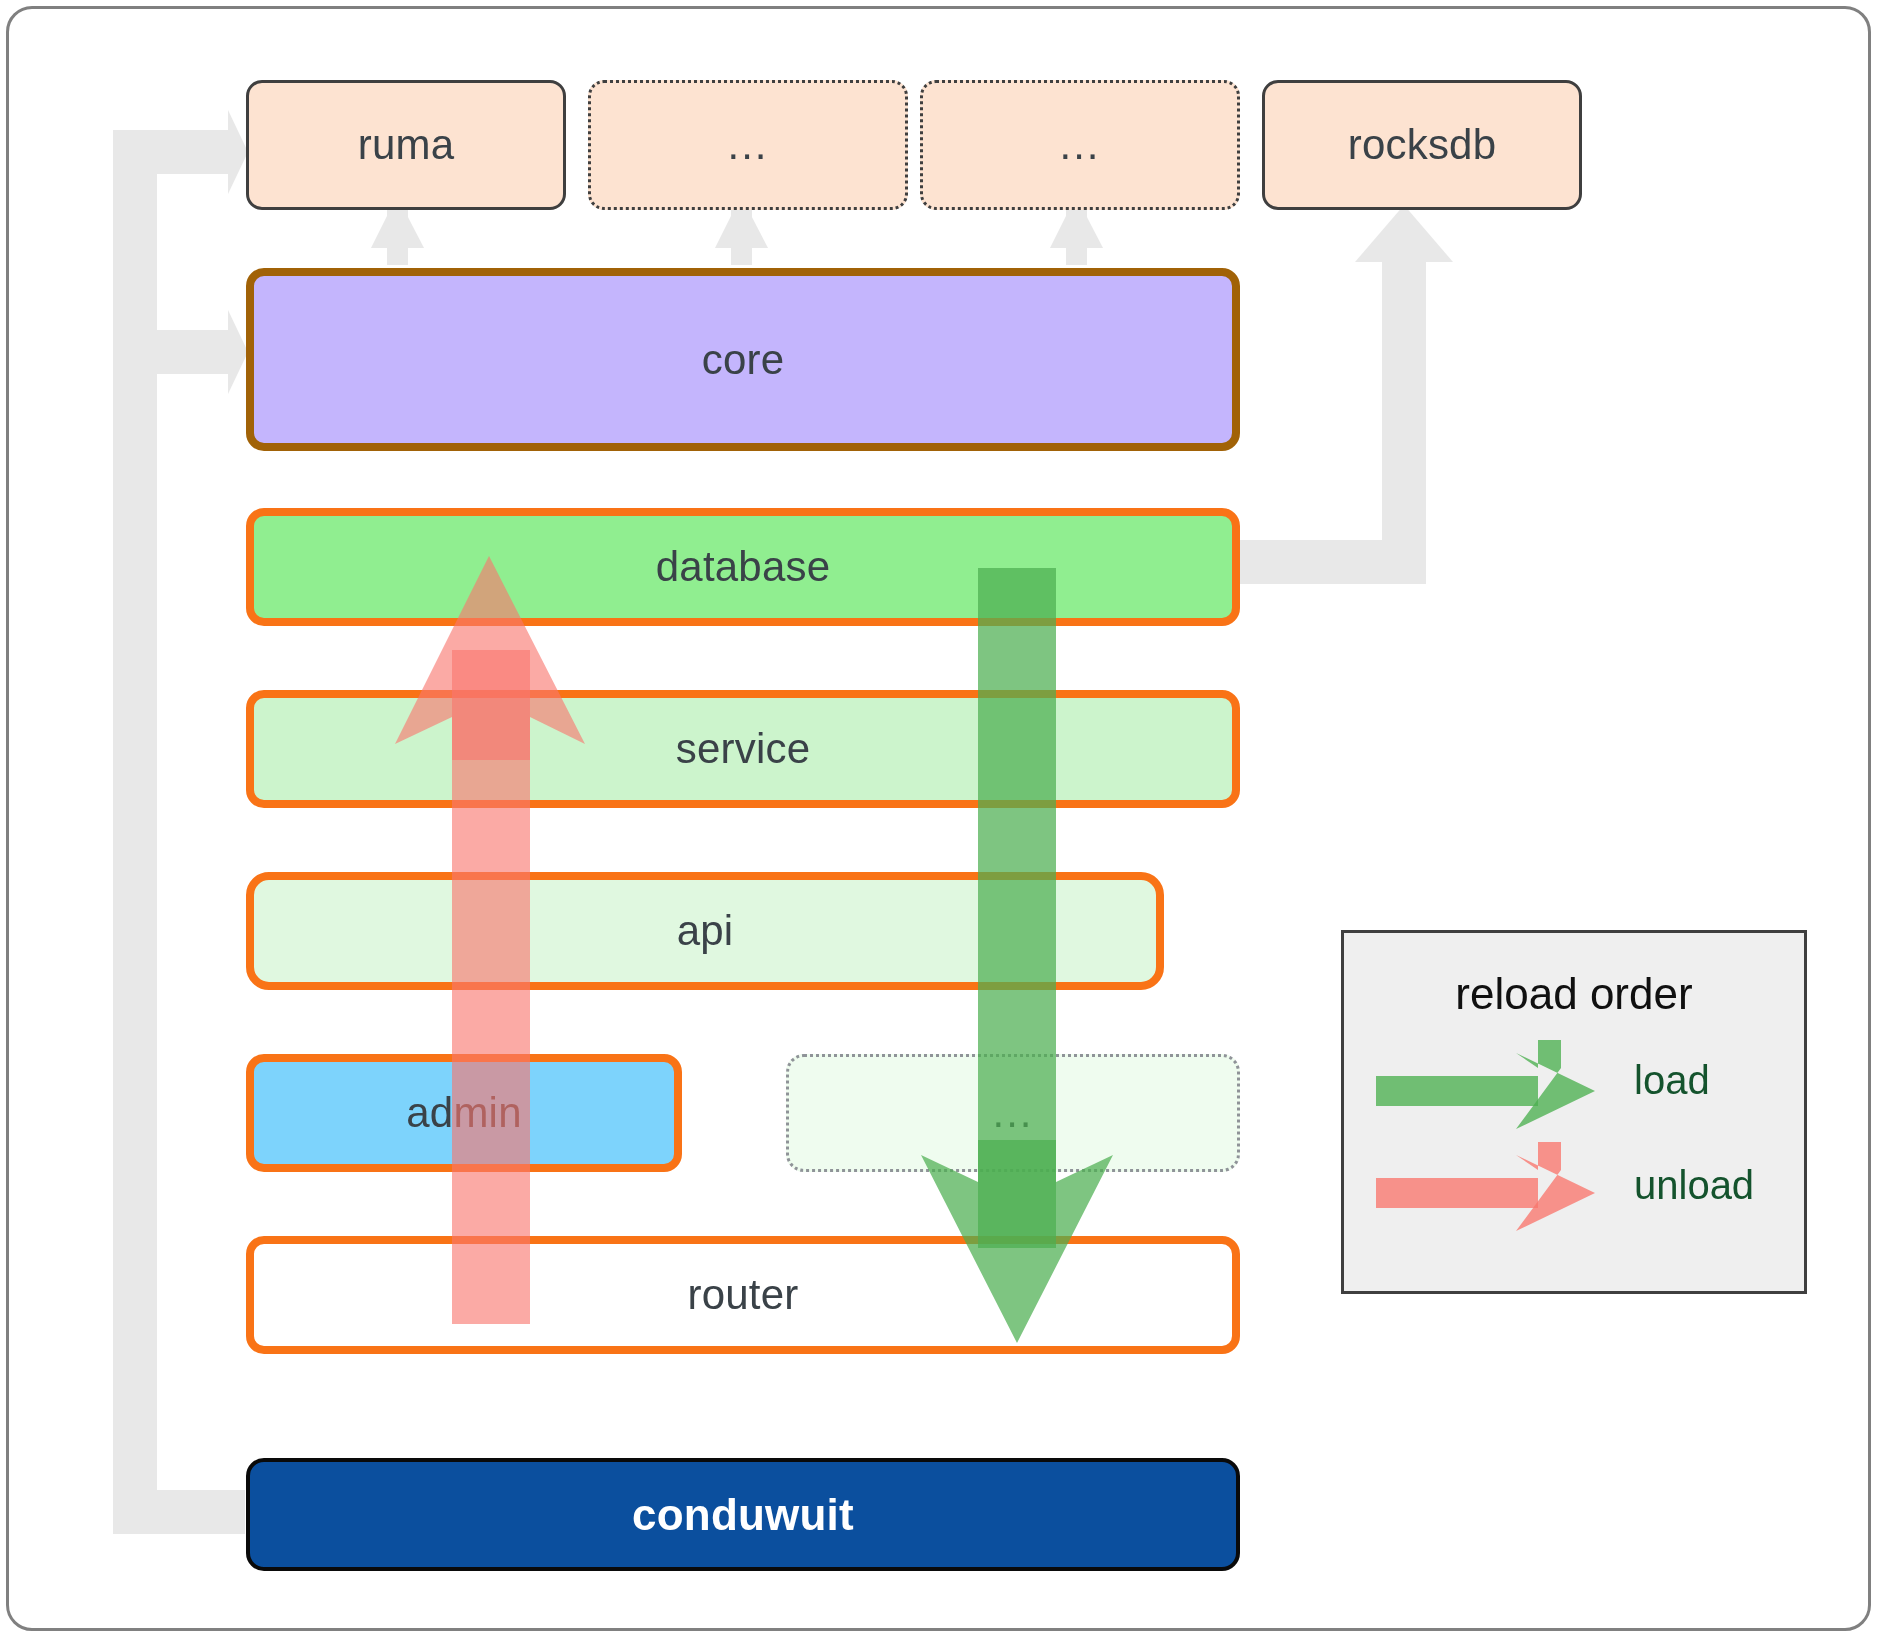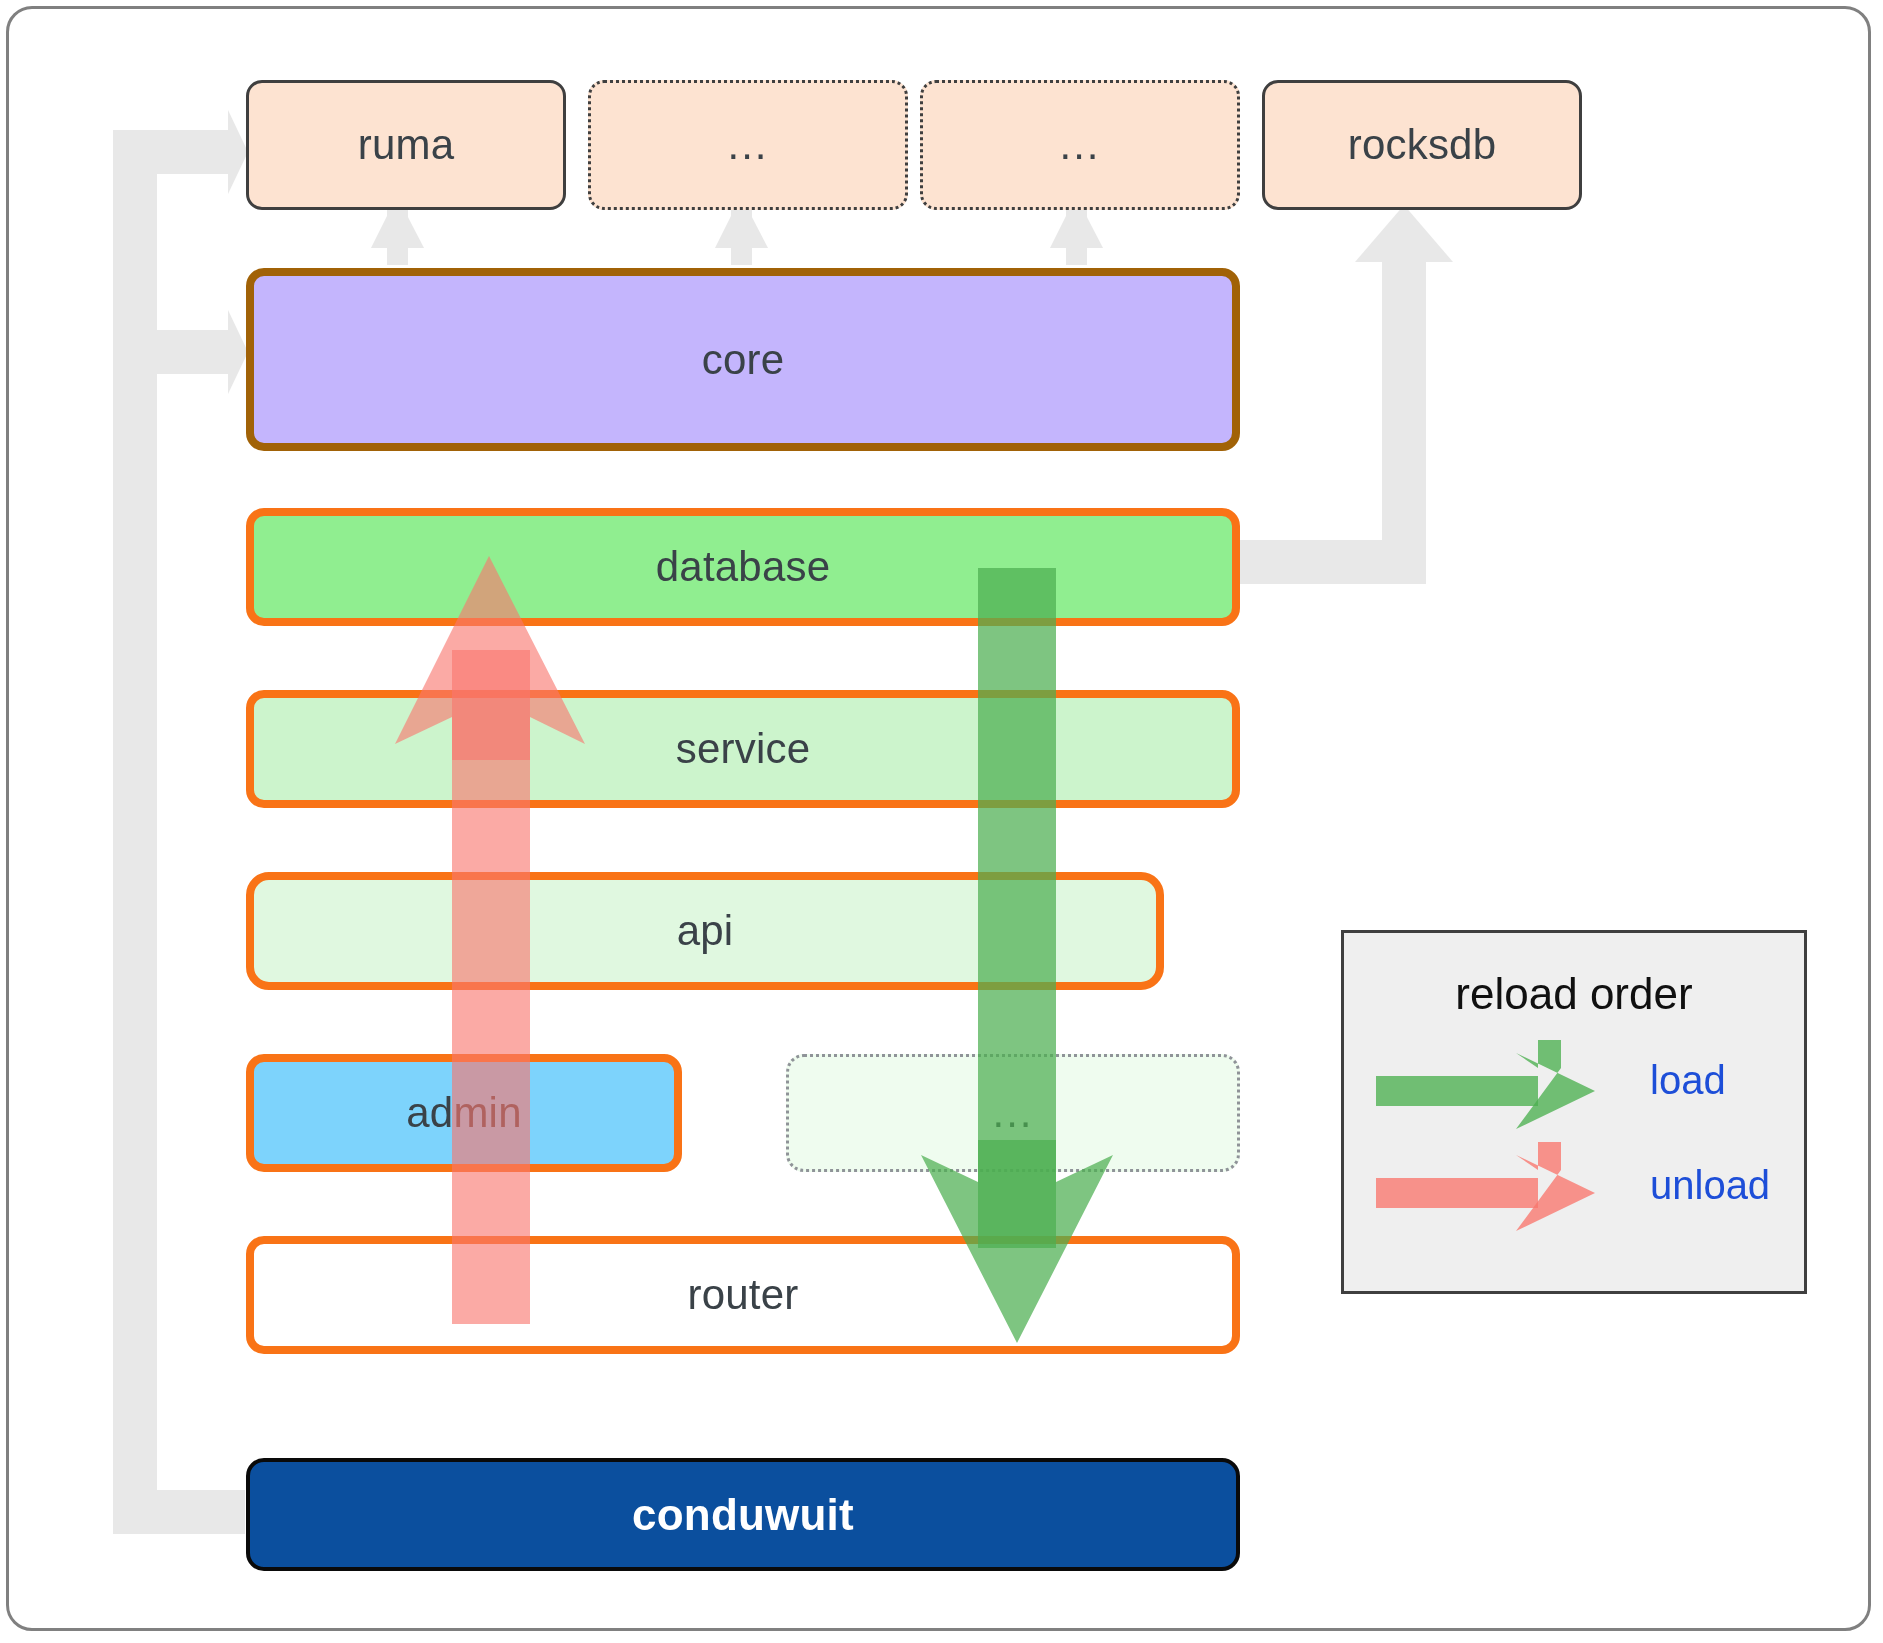--- a/index.html
+++ b/index.html
@@ -109,23 +109,22 @@
     left: 0;
     top: 36px;
     width: 100%;
     text-align: center;
     font-size: 44px;
     color: #101010;
   }
   .legend-label {
     position: absolute;
     font-size: 40px;
-    color: #1d4ed8;
+    color: #14532d;
     left: 290px;
-    margin-left: 16px;
   }
   #legend-load-label { top: 125px; }
   #legend-unload-label { top: 230px; }
 </style>
 </head>
 <body>
 
 <div id="canvas">
 
   <div id="frame"></div>

